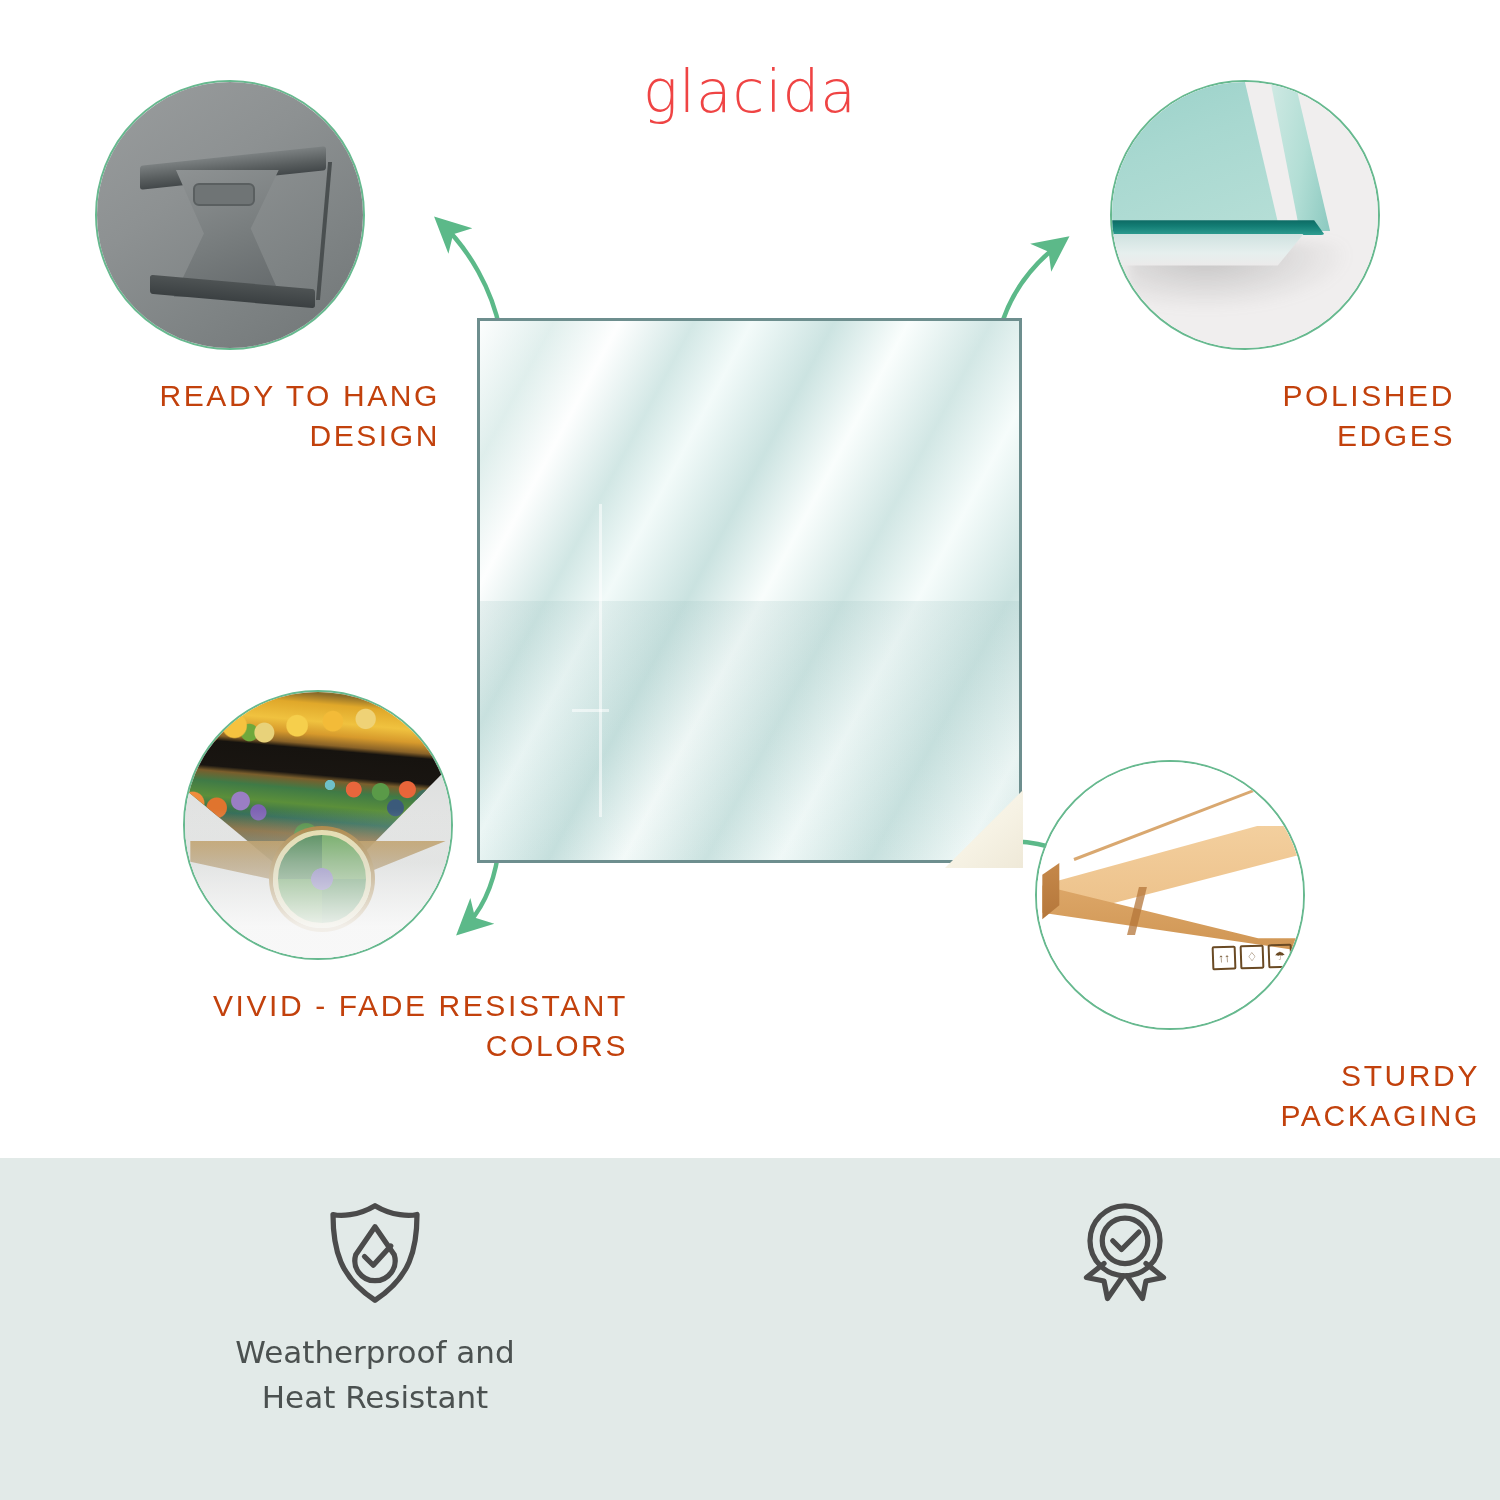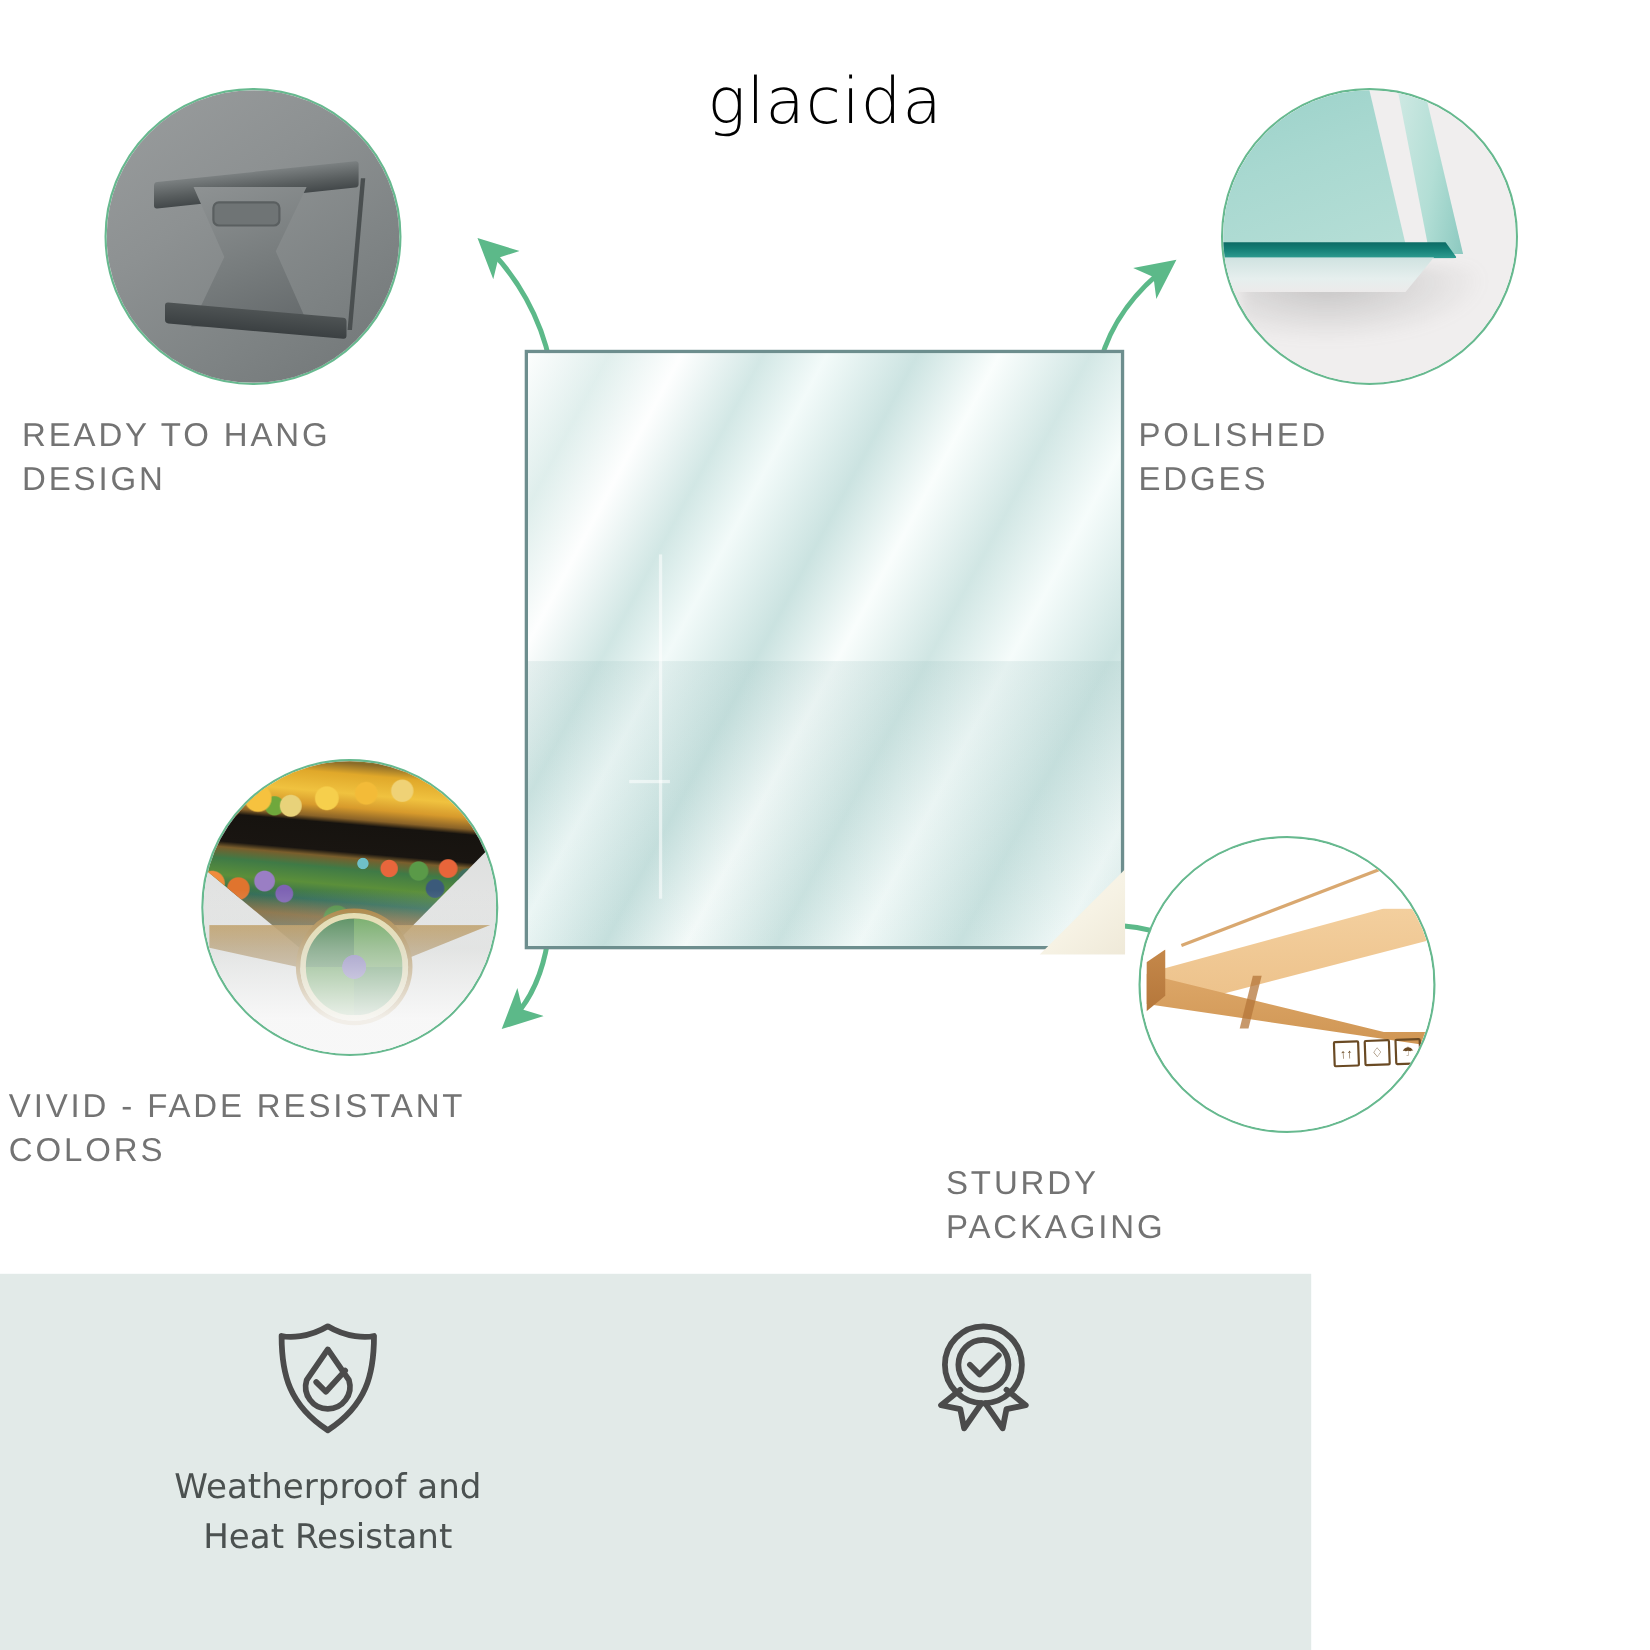--- a/index.html
+++ b/index.html
@@ -19,21 +19,21 @@
   
   .brand {
     position: absolute;
     top: 58px;
     left: 0;
     width: 1500px;
     text-align: center;
     font-size: 58px;
     font-weight: 300;
     letter-spacing: 1px;
-    color: #000000;
+    color: #ef4444;
     font-family: "DejaVu Sans", sans-serif;
   }
 
   
   .feature {
     position: absolute;
     width: 420px;
   }
   .circle-wrap {
     position: relative;
@@ -44,26 +44,26 @@
   .circle {
     position: absolute;
     inset: 0;
     border-radius: 50%;
     border: 2px solid #67b98f;
     overflow: hidden;
     box-sizing: border-box;
   }
   .feature-label {
     margin-top: 26px;
-    text-align: left;
+    text-align: right;
     font-size: 30px;
     font-weight: 300;
     letter-spacing: 2.6px;
     line-height: 1.34;
-    color: #737373;
+    color: #c2410c;
     font-family: "Liberation Sans", sans-serif;
   }
 
   #feat-hang   { left: 20px;   top: 80px; }
   #feat-edges  { left: 1035px; top: 80px; }
   #feat-colors { left: 8px;    top: 690px; }
   #feat-pack   { left: 860px;  top: 760px; }
 
   
   .art-bracket {
@@ -338,21 +338,21 @@
     left: 0; top: 0;
     width: 1500px; height: 1500px;
     pointer-events: none;
   }
 
   
   .band {
     position: absolute;
     left: 0;
     top: 1158px;
-    width: 1192px;
+    width: 1500px;
     height: 342px;
     background: #e2eae8;
     display: flex;
   }
   .band-cell {
     flex: 1;
     display: flex;
     flex-direction: column;
     align-items: center;
     padding-top: 40px;

